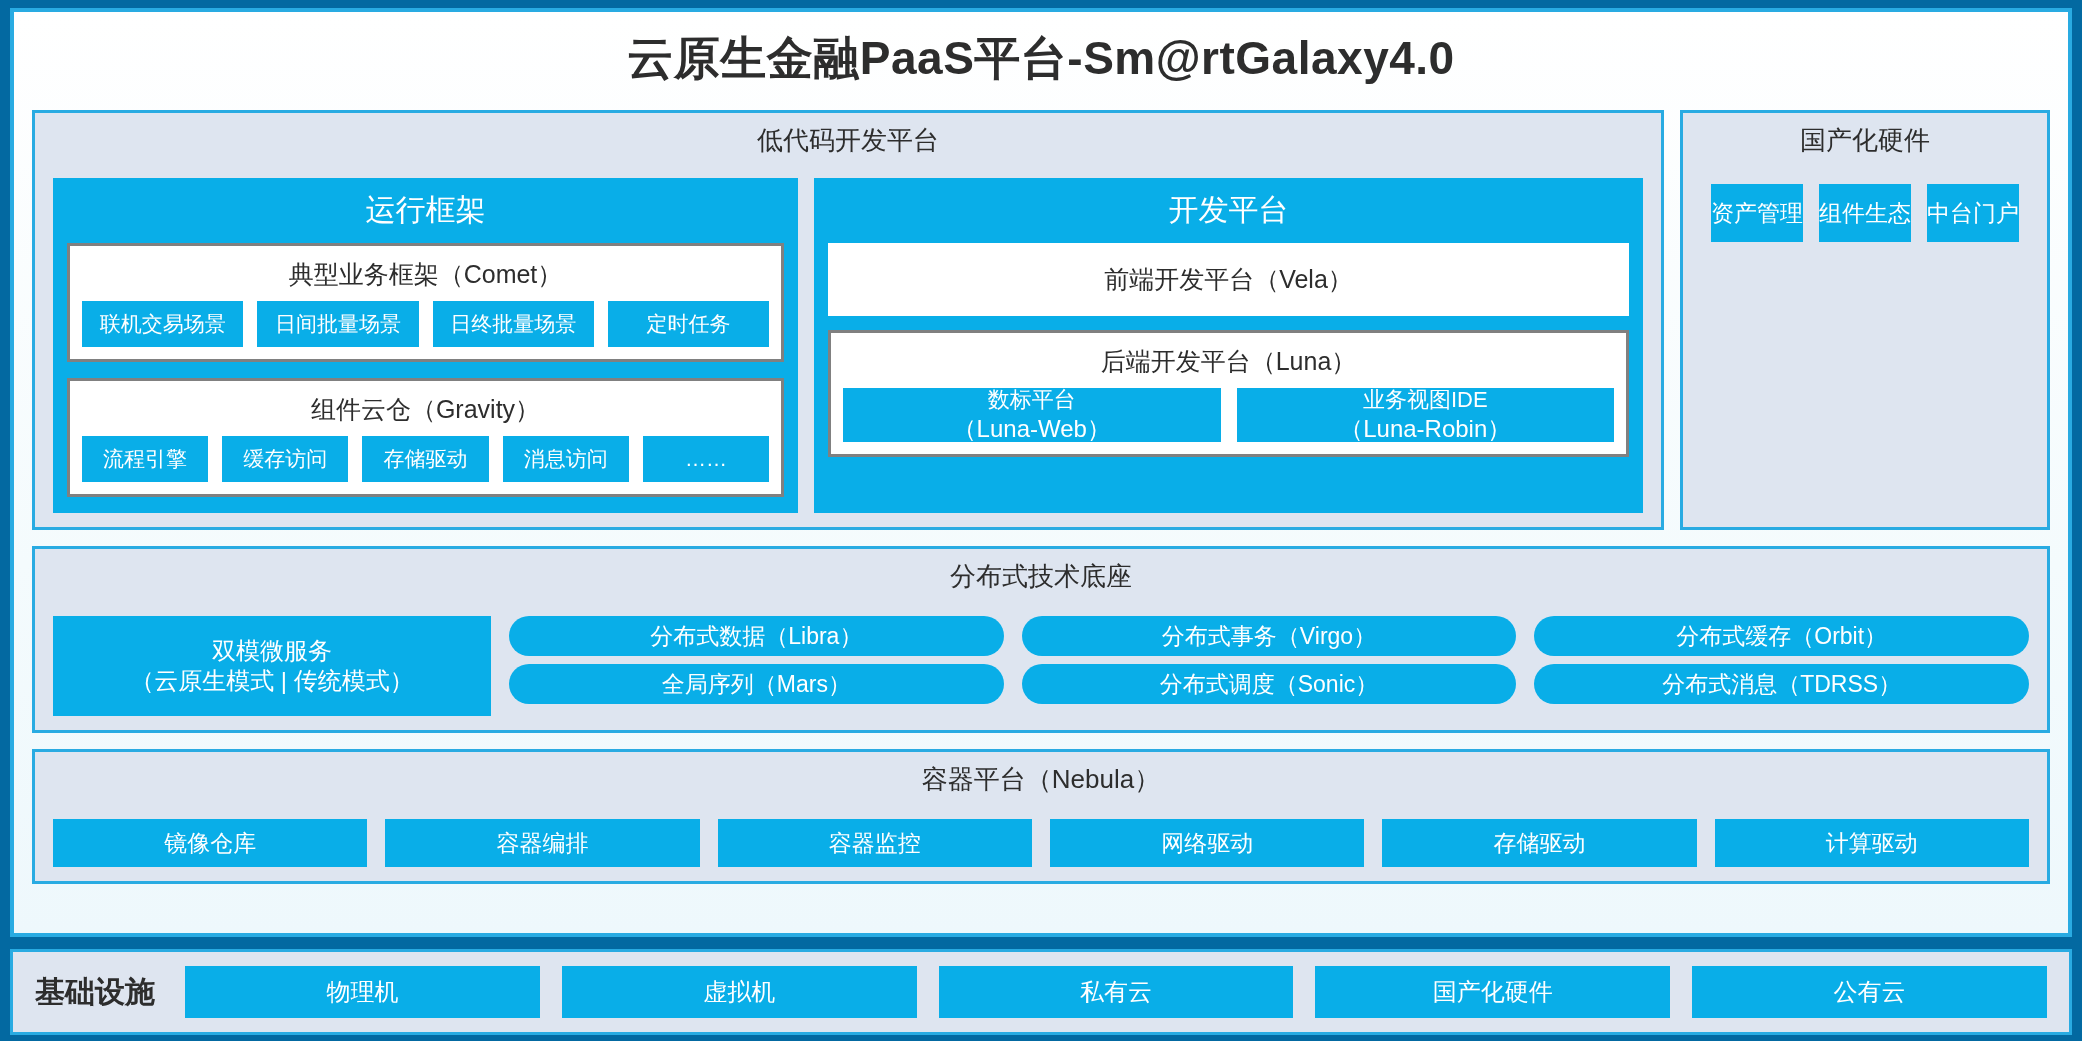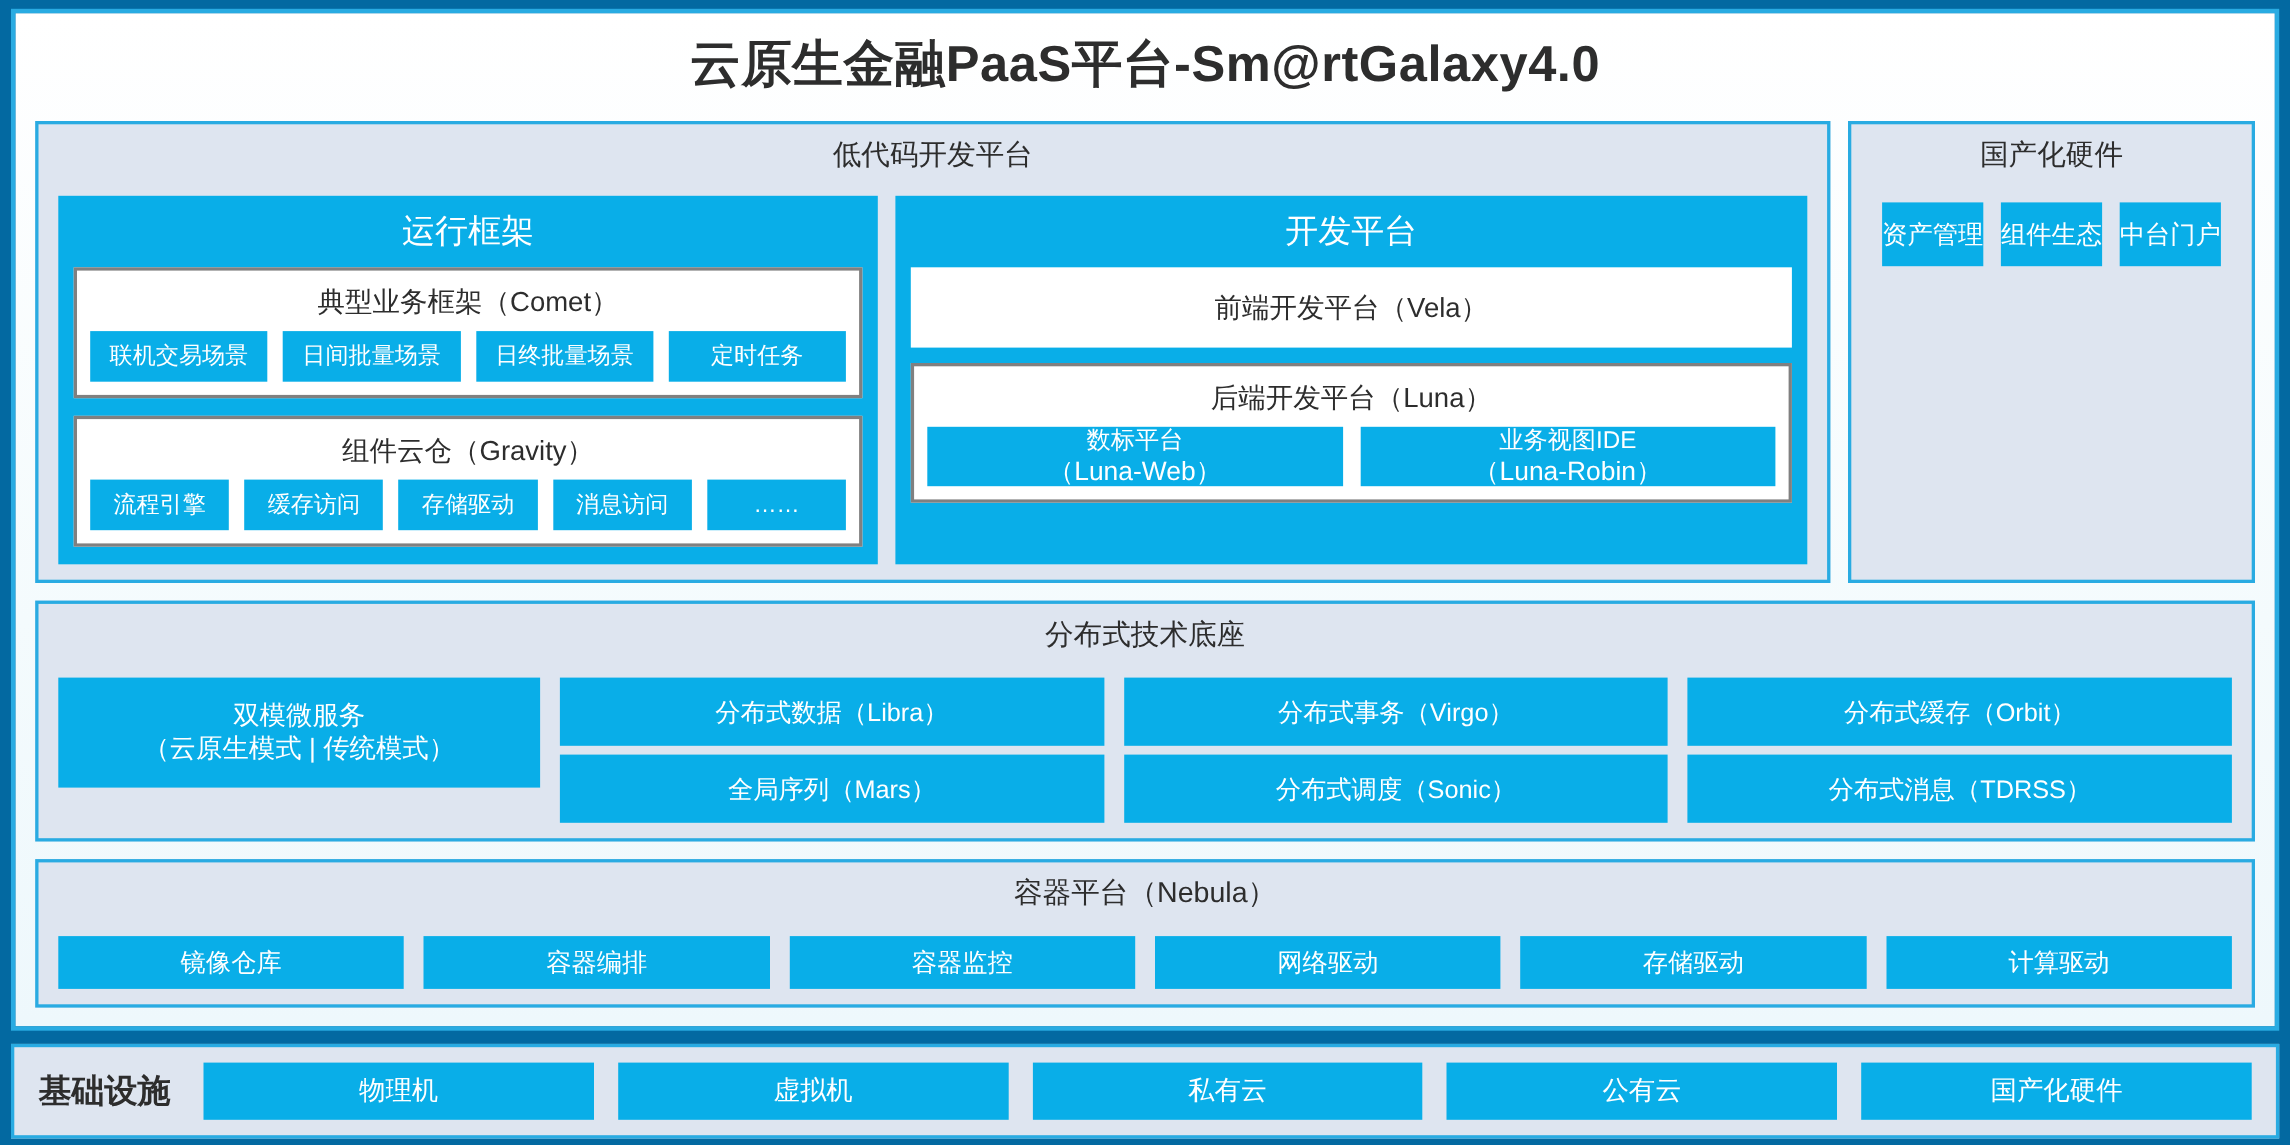--- a/index.html
+++ b/index.html
@@ -115,21 +115,21 @@
   .control { flex: 0 0 335px; display: flex; flex-direction: column; padding-bottom: 16px; }
   .control-items { display: flex; gap: 16px; padding: 6px 28px 0 28px; flex: 1 1 auto; }
   .control-items > .tile { height: 58px; font-size: 23px; }
 
   
   .dist { margin-top: 16px; padding-bottom: 14px; }
   .dist-body { display: flex; gap: 18px; padding: 2px 18px 0 18px; }
   .dist-main { flex: 0 0 438px; }
   .dist-main .tile { height: 100px; flex-direction: column; font-size: 24px; }
   .dist-col { flex: 1 1 0; display: flex; flex-direction: column; gap: 8px; }
-  .dist-col .tile { height: 62px; font-size: 23px; }
+  .dist-col .tile { height: 40px; font-size: 23px; border-radius: 23px; }
 
   
   .nebula { margin-top: 16px; padding-bottom: 14px; }
   .nebula-row { display: flex; gap: 18px; padding: 2px 18px 0 18px; }
   .nebula-row .tile { flex: 1 1 0; height: 48px; font-size: 23px; }
 
   
   .infra {
     margin-top: 12px;
     display: flex; align-items: center;
@@ -264,18 +264,18 @@
     </div>
 
   </div>
 
   <div class="panel infra">
     <div class="infra-label">基础设施</div>
     <div class="infra-items">
       <div class="tile">物理机</div>
       <div class="tile">虚拟机</div>
       <div class="tile">私有云</div>
+      <div class="tile">国产化硬件</div>
       <div class="tile">公有云</div>
-      <div class="tile">国产化硬件</div>
     </div>
   </div>
 
 </div>
 
 </body></html>

